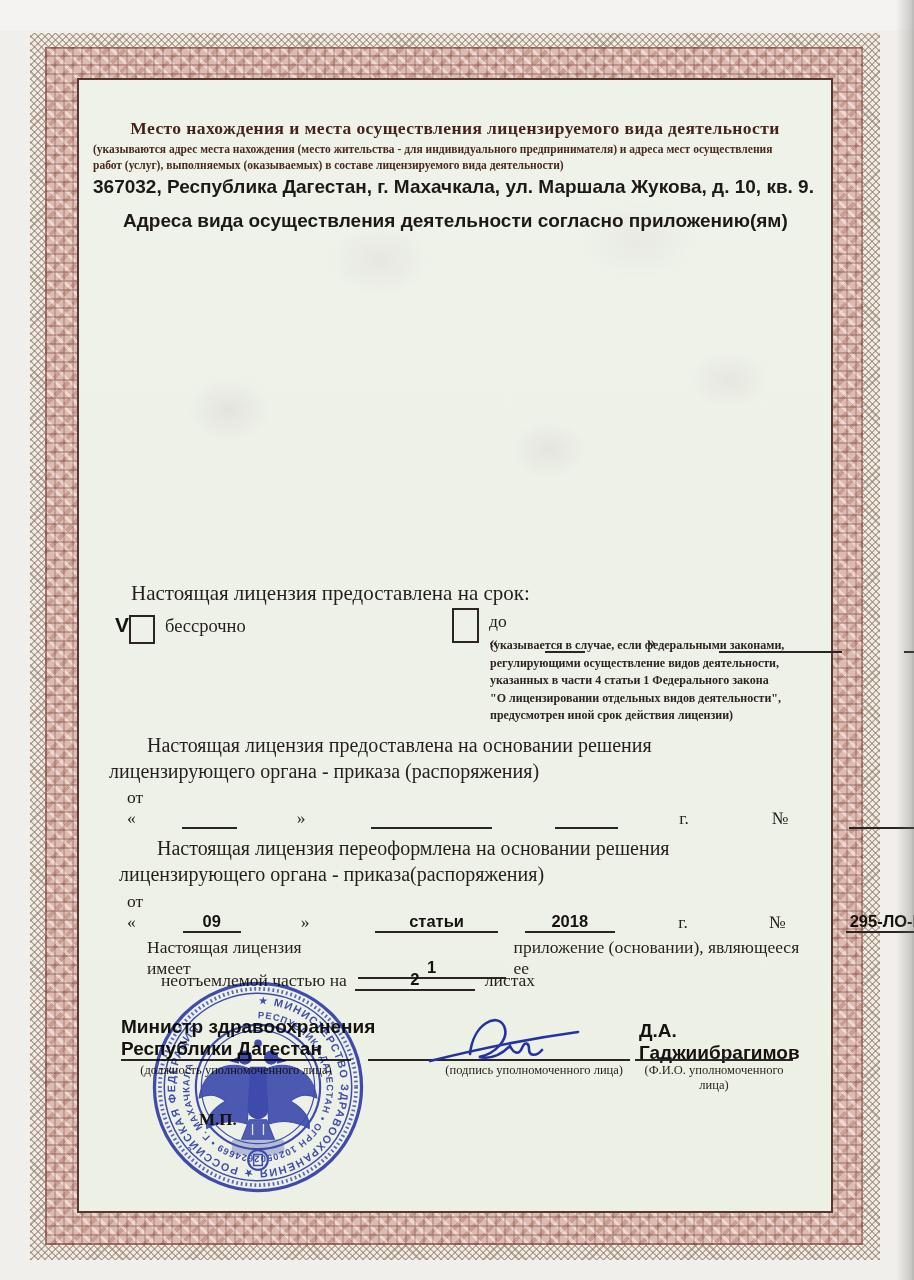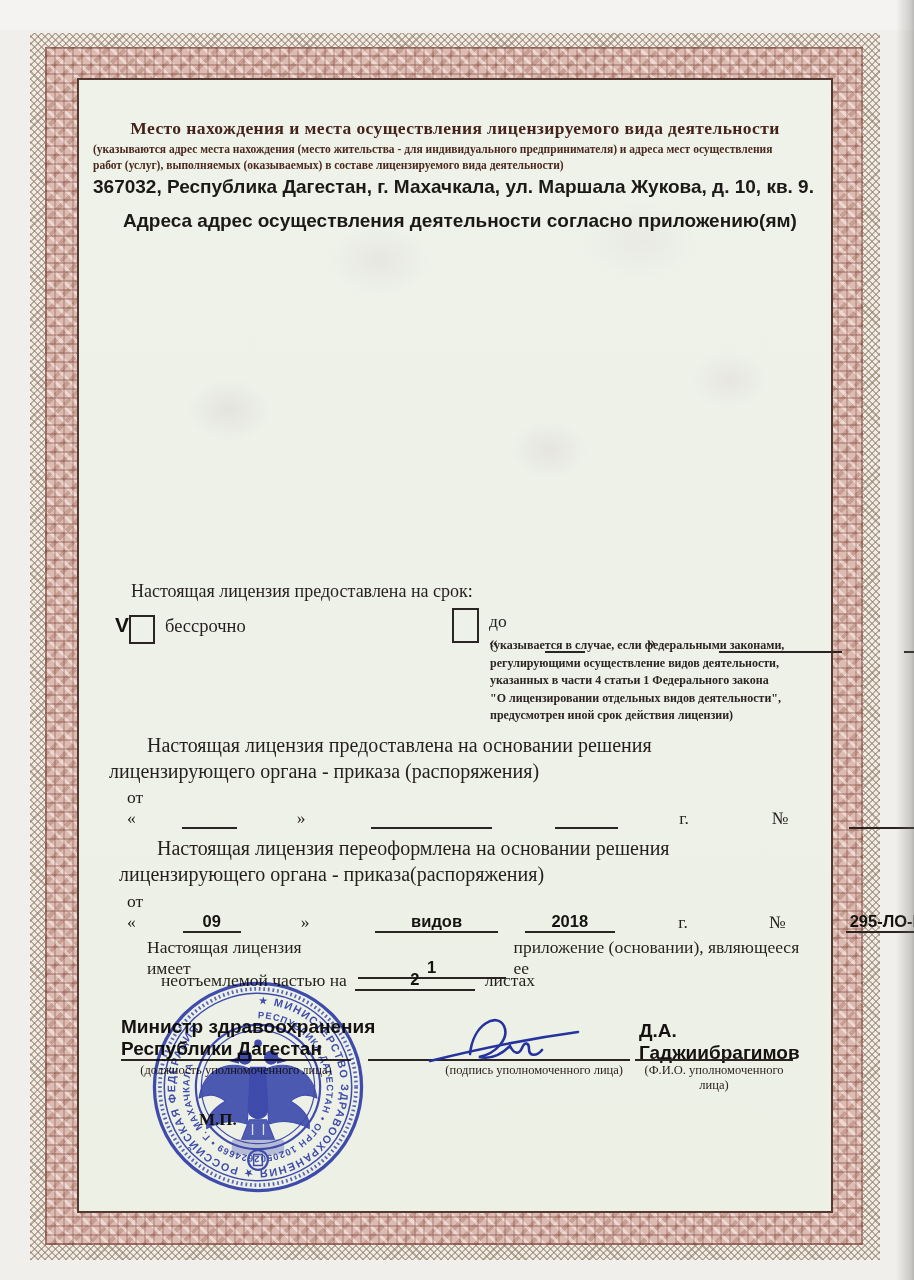--- a/index.html
+++ b/index.html
@@ -38,21 +38,21 @@
   .abs{position:absolute;}
   .doc-title{top:38px;left:0;right:0;text-align:center;font-weight:bold;font-size:17.5px;
     color:#45231a;letter-spacing:.4px;}
   .doc-subtitle{top:61px;left:14px;right:8px;font-weight:600;font-size:11.5px;line-height:16px;
     color:#4a281d;white-space:pre-line;}
   .doc-address{top:96px;left:14px;font-family:"Liberation Sans","DejaVu Sans",sans-serif;
     font-weight:bold;font-size:19px;color:#1c1916;}
   .doc-addresses-note{top:130px;left:44px;font-family:"Liberation Sans","DejaVu Sans",sans-serif;
     font-weight:bold;font-size:19px;color:#1c1916;}
 
-  .term-label{top:501px;left:52px;font-size:18px;color:#241f1b;}
+  .term-label{top:501px;left:52px;font-size:21px;color:#241f1b;}
   .vmark{top:533px;left:36px;font-family:"Liberation Sans","DejaVu Sans",sans-serif;
     font-weight:bold;font-size:21px;color:#15120f;}
   .checkbox{border:2px solid #2a2522;background:transparent;}
   .cb1{top:535px;left:50px;width:22px;height:25px;}
   .cb2{top:528px;left:373px;width:23px;height:31px;}
   .perpetual-label{top:536px;left:86px;font-size:18.5px;color:#241f1b;}
 
   .row{display:flex;align-items:flex-end;font-size:17.5px;color:#241f1b;gap:27px;}
   .until-row{top:531px;left:410px;}
   .u{display:inline-block;border-bottom:2px solid #2a2522;height:21px;text-align:center;
@@ -99,21 +99,21 @@
   <div class="page-top-light"></div>
   <div class="chain-frame"></div>
   <div class="guilloche-frame"></div>
 
   <div class="inner-sheet">
 
     <div class="abs doc-subtitle">(указываются адрес места нахождения (место жительства - для индивидуального предпринимателя) и адреса мест осуществления
 работ (услуг), выполняемых (оказываемых) в составе лицензируемого вида деятельности)</div>
     <div class="abs doc-title">Место нахождения и места осуществления лицензируемого вида деятельности</div>
     <div class="abs doc-address">367032, Республика Дагестан, г. Махачкала, ул. Маршала Жукова, д. 10, кв. 9.</div>
-    <div class="abs doc-addresses-note">Адреса адрес осуществления деятельности согласно приложению(ям)</div>
+    <div class="abs doc-addresses-note">Адреса вида осуществления деятельности согласно приложению(ям)</div>
 
     <div class="abs term-label">Настоящая лицензия предоставлена на срок:</div>
     <div class="abs vmark">V</div>
     <div class="abs checkbox cb1"></div>
     <div class="abs perpetual-label">бессрочно</div>
     <div class="abs checkbox cb2"></div>
 
     <div class="abs row until-row">
       <span>до «</span>
       <span class="u" style="width:42px;"></span>
@@ -150,21 +150,21 @@
       <span class="u" style="width:118px;"></span>
     </div>
 
     <div class="abs para para2">Настоящая лицензия переоформлена на основании решения лицензирующего органа - приказа(распоряжения)</div>
     <div class="abs row from-row-filled">
       <span>от «</span>
       <span class="u" style="width:60px;">09</span>
       <span class="gap" style="width:6px;"></span>
       <span>»</span>
       <span class="gap" style="width:12px;"></span>
-      <span class="u" style="width:126px;">видов</span>
+      <span class="u" style="width:126px;">статьи</span>
       <span class="u" style="width:92px;">2018</span>
       <span class="gap" style="width:10px;"></span>
       <span>г.</span>
       <span class="gap" style="width:28px;"></span>
       <span>№</span>
       <span class="gap" style="width:6px;"></span>
       <span class="u" style="width:132px;text-align:left;padding-left:4px;">295-ЛО-Пр/18</span>
     </div>
 
     <div class="abs attach-row attach-line1">

